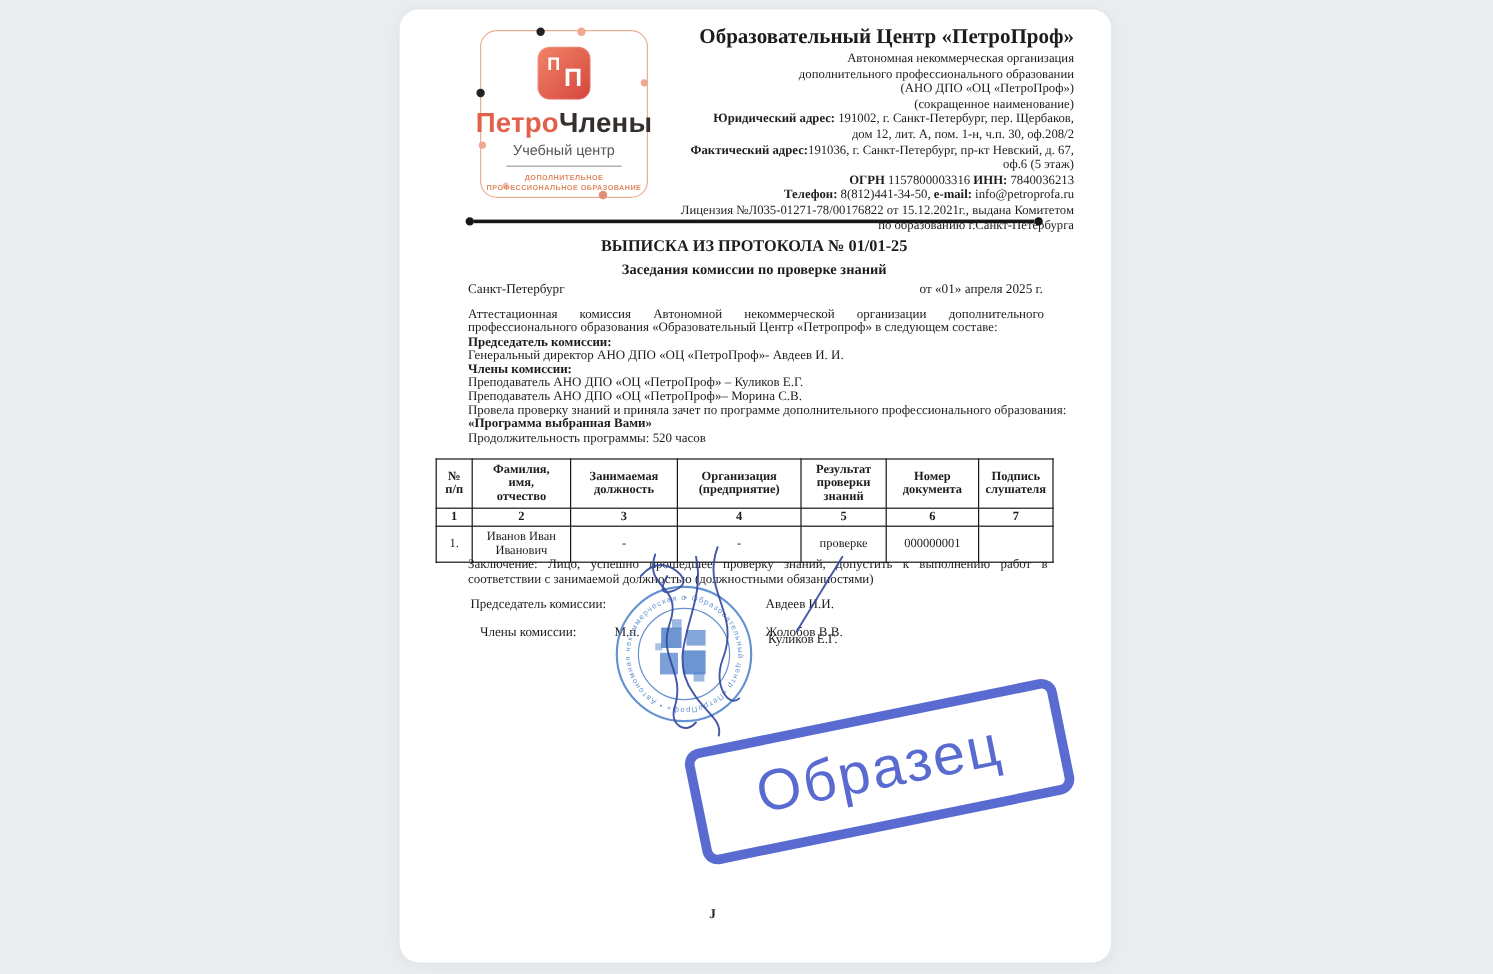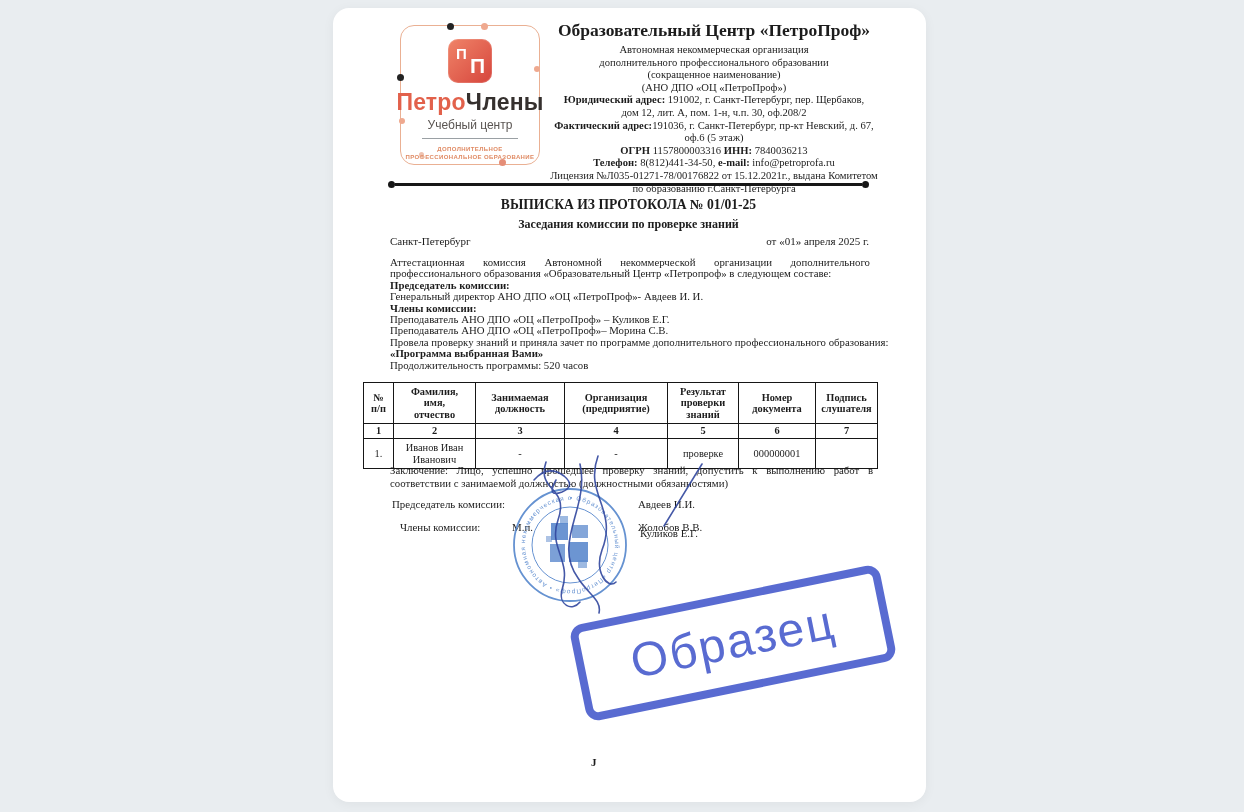--- a/index.html
+++ b/index.html
@@ -20,21 +20,21 @@
   .mono-b{right:7px;top:16px;font-size:21px;}
   .brand{margin-top:6px;font-size:23px;font-weight:bold;letter-spacing:.2px;}
   .brand .accent{color:#e2614b;}
   .brand .dark{color:#35302e;}
   .logo-sub{margin-top:2px;font-size:12px;color:#5a5552;}
   .logo-line{margin-top:6px;width:96px;border-top:1.4px solid #9aa0a4;}
   .tagline{margin-top:6px;font-size:6px;font-weight:bold;color:#e08a63;letter-spacing:.4px;
            text-align:center;line-height:8px;}
 
   
-  .org{position:absolute;left:200px;top:12px;width:362px;text-align:center;}
+  .org{position:absolute;left:200px;top:12px;width:362px;text-align:right;}
   .org-title{font-size:17.5px;font-weight:bold;margin-bottom:3px;}
   .org-line{font-size:10.6px;line-height:12.6px;}
   .b{font-weight:bold;}
 
   
   .divider{position:absolute;left:55px;top:173px;width:481px;display:flex;align-items:center;}
   .divider .dot{width:7px;height:7px;border-radius:50%;background:#171717;flex:0 0 auto;}
   .divider .line{flex:1;height:2.4px;background:#171717;}
 
   
@@ -99,22 +99,22 @@
         <div>ДОПОЛНИТЕЛЬНОЕ</div>
         <div>ПРОФЕССИОНАЛЬНОЕ ОБРАЗОВАНИЕ</div>
       </div>
     </div>
   </div>
 
   <div class="org">
     <div class="org-title">Образовательный Центр «ПетроПроф»</div>
     <div class="org-line">Автономная некоммерческая организация</div>
     <div class="org-line">дополнительного профессионального образовании</div>
+    <div class="org-line">(АНО ДПО «ОЦ «ПетроПроф»)</div>
     <div class="org-line">(сокращенное наименование)</div>
-    <div class="org-line">(АНО ДПО «ОЦ «ПетроПроф»)</div>
     <div class="org-line"><span class="b">Юридический адрес:</span><span> 191002, г. Санкт-Петербург, пер. Щербаков,</span></div>
     <div class="org-line">дом 12, лит. А, пом. 1-н, ч.п. 30, оф.208/2</div>
     <div class="org-line"><span class="b">Фактический адрес:</span><span>191036, г. Санкт-Петербург, пр-кт Невский, д. 67,</span></div>
     <div class="org-line">оф.6 (5 этаж)</div>
     <div class="org-line"><span class="b">ОГРН</span><span> 1157800003316 </span><span class="b">ИНН:</span><span> 7840036213</span></div>
     <div class="org-line"><span class="b">Телефон:</span><span> 8(812)441-34-50, </span><span class="b">e-mail:</span><span> info@petroprofa.ru</span></div>
     <div class="org-line">Лицензия №Л035-01271-78/00176822 от 15.12.2021г., выдана Комитетом</div>
     <div class="org-line">по образованию г.Санкт-Петербурга</div>
   </div>
 

